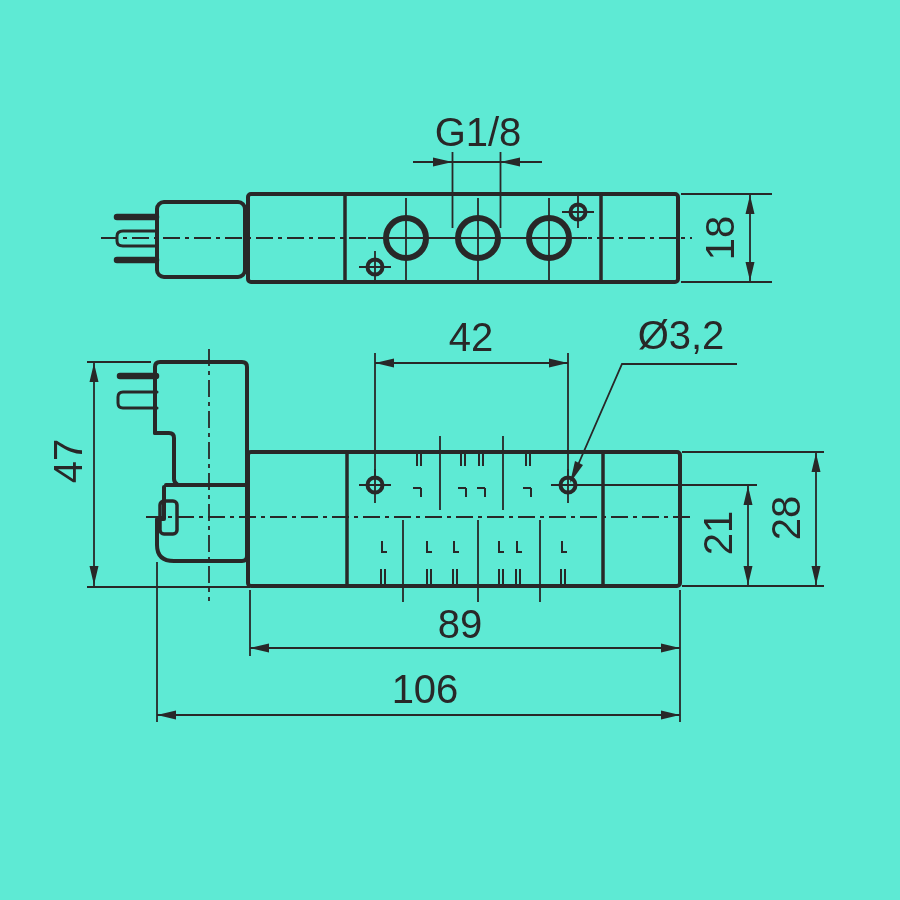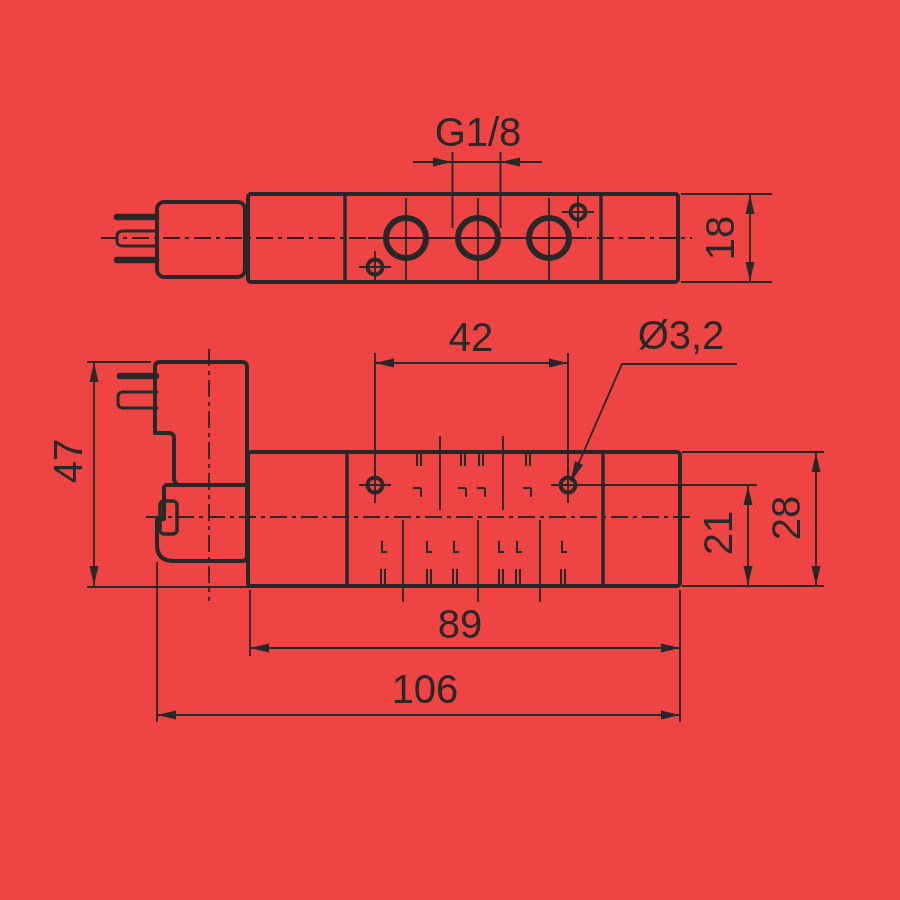--- a/index.html
+++ b/index.html
@@ -1,16 +1,16 @@
 <!DOCTYPE html>
 <html><head>
 <meta charset="utf-8">
 <style>
   html,body{margin:0;padding:0;background:#ffffff;}
-  .stage{width:900px;height:900px;background:#ef4444;position:relative;overflow:hidden;}
+  .stage{width:900px;height:900px;background:#5eead4;position:relative;overflow:hidden;}
   svg{display:block;}
   
   .obj   {fill:none;stroke:#282828;stroke-width:4;stroke-linecap:round;stroke-linejoin:round;}
   .obj35 {fill:none;stroke:#282828;stroke-width:3.5;stroke-linecap:round;stroke-linejoin:round;}
   .obj3  {fill:none;stroke:#282828;stroke-width:3;stroke-linecap:round;stroke-linejoin:round;}
   .ring  {fill:none;stroke:#282828;stroke-width:6;}
   .ring2 {fill:none;stroke:#282828;stroke-width:4;}
   .pin   {fill:none;stroke:#282828;stroke-width:6.5;stroke-linecap:round;}
   .thin  {fill:none;stroke:#282828;stroke-width:1.8;stroke-linecap:butt;}
   .tick  {fill:none;stroke:#282828;stroke-width:2;stroke-linecap:butt;}

